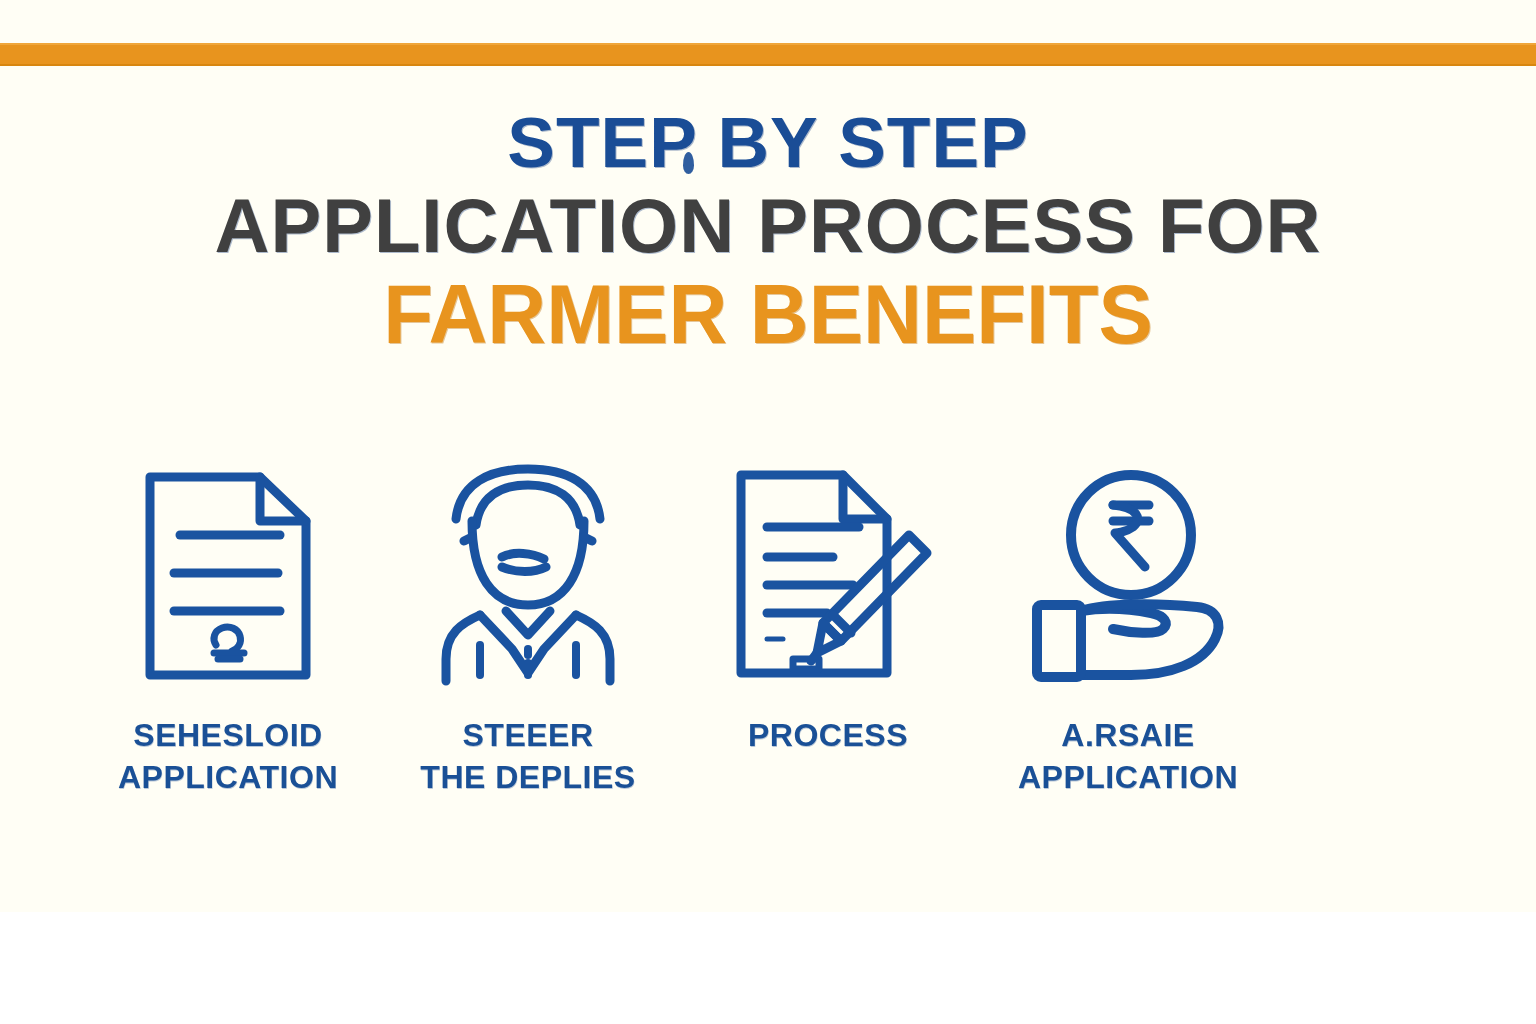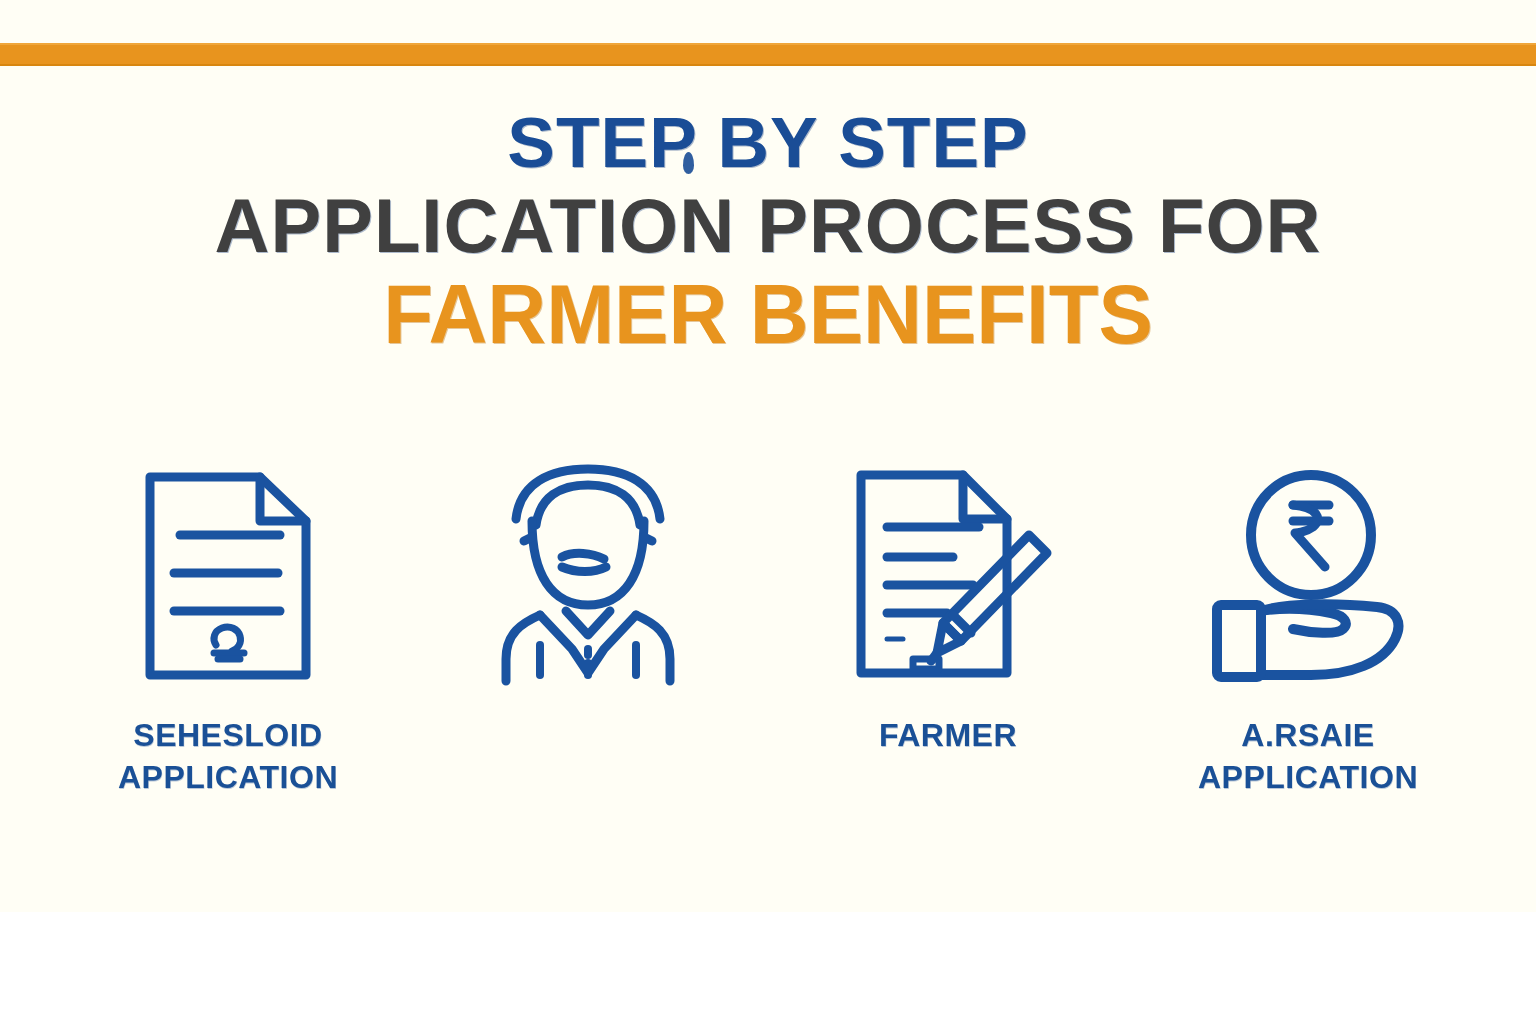--- a/index.html
+++ b/index.html
@@ -61,21 +61,20 @@
     color:#e8941e;
     letter-spacing:0px;
     transform:scaleX(0.97);
     text-shadow:1px 1px 0 rgba(190,115,15,.4);
   }
 
   
   .steps{
     position:absolute;left:0;top:460px;width:1536px;
     display:flex;
-    justify-content:space-between;
     padding:0 78px;
     box-sizing:border-box;
   }
   .step{
     width:300px;
     display:flex;
     flex-direction:column;
     align-items:center;
   }
   .icon-wrap{
@@ -174,20 +173,25 @@
             <path d="M78 148 L100 172 L122 148"></path>
           </g>
           <g fill="none" stroke="#1a53a0" stroke-width="8" stroke-linecap="round">
             <path d="M52 182 L52 212"></path>
             <path d="M148 182 L148 212"></path>
             <path d="M100 186 L100 192"></path>
             <path d="M100 200 L100 212"></path>
           </g>
         </svg>
       </div>
+      <div class="caption">
+        <span>STEEER</span>
+        <span>THE DEPLIES</span>
+
+      </div>
     </div>
 
     <div class="step">
       <div class="icon-wrap">
         <svg width="210" height="225" viewBox="0 0 210 225">
           <g fill="none" stroke="#1a53a0" stroke-width="9" stroke-linecap="round" stroke-linejoin="round">
             <path d="M18 12 L120 12 L164 56 L164 210 L18 210 Z"></path>
             <path d="M120 12 L120 56 L164 56"></path>
             <path d="M44 64 L136 64"></path>
             <path d="M44 94 L110 94"></path>
@@ -203,21 +207,21 @@
             <path d="M100 160 L118 178 L94 190 Z"></path>
             <path d="M94 190 L88 198"></path>
             <path d="M110 152 L128 170"></path>
           </g>
           <g fill="none" stroke="#1a53a0" stroke-width="7" stroke-linecap="round" stroke-linejoin="round">
             <path d="M70 196 L96 196 M70 196 L70 206 M96 196 L96 206 M70 206 L96 206"></path>
           </g>
         </svg>
       </div>
       <div class="caption">
-        <span>FARMER</span>
+        <span>PROCESS</span>
       </div>
     </div>
 
     <div class="step">
       <div class="icon-wrap">
         <svg width="215" height="225" viewBox="0 0 215 225">
           <g fill="none" stroke="#1a53a0" stroke-width="10" stroke-linecap="round" stroke-linejoin="round">
             <circle cx="110" cy="72" r="60"></circle>
           </g>
 

